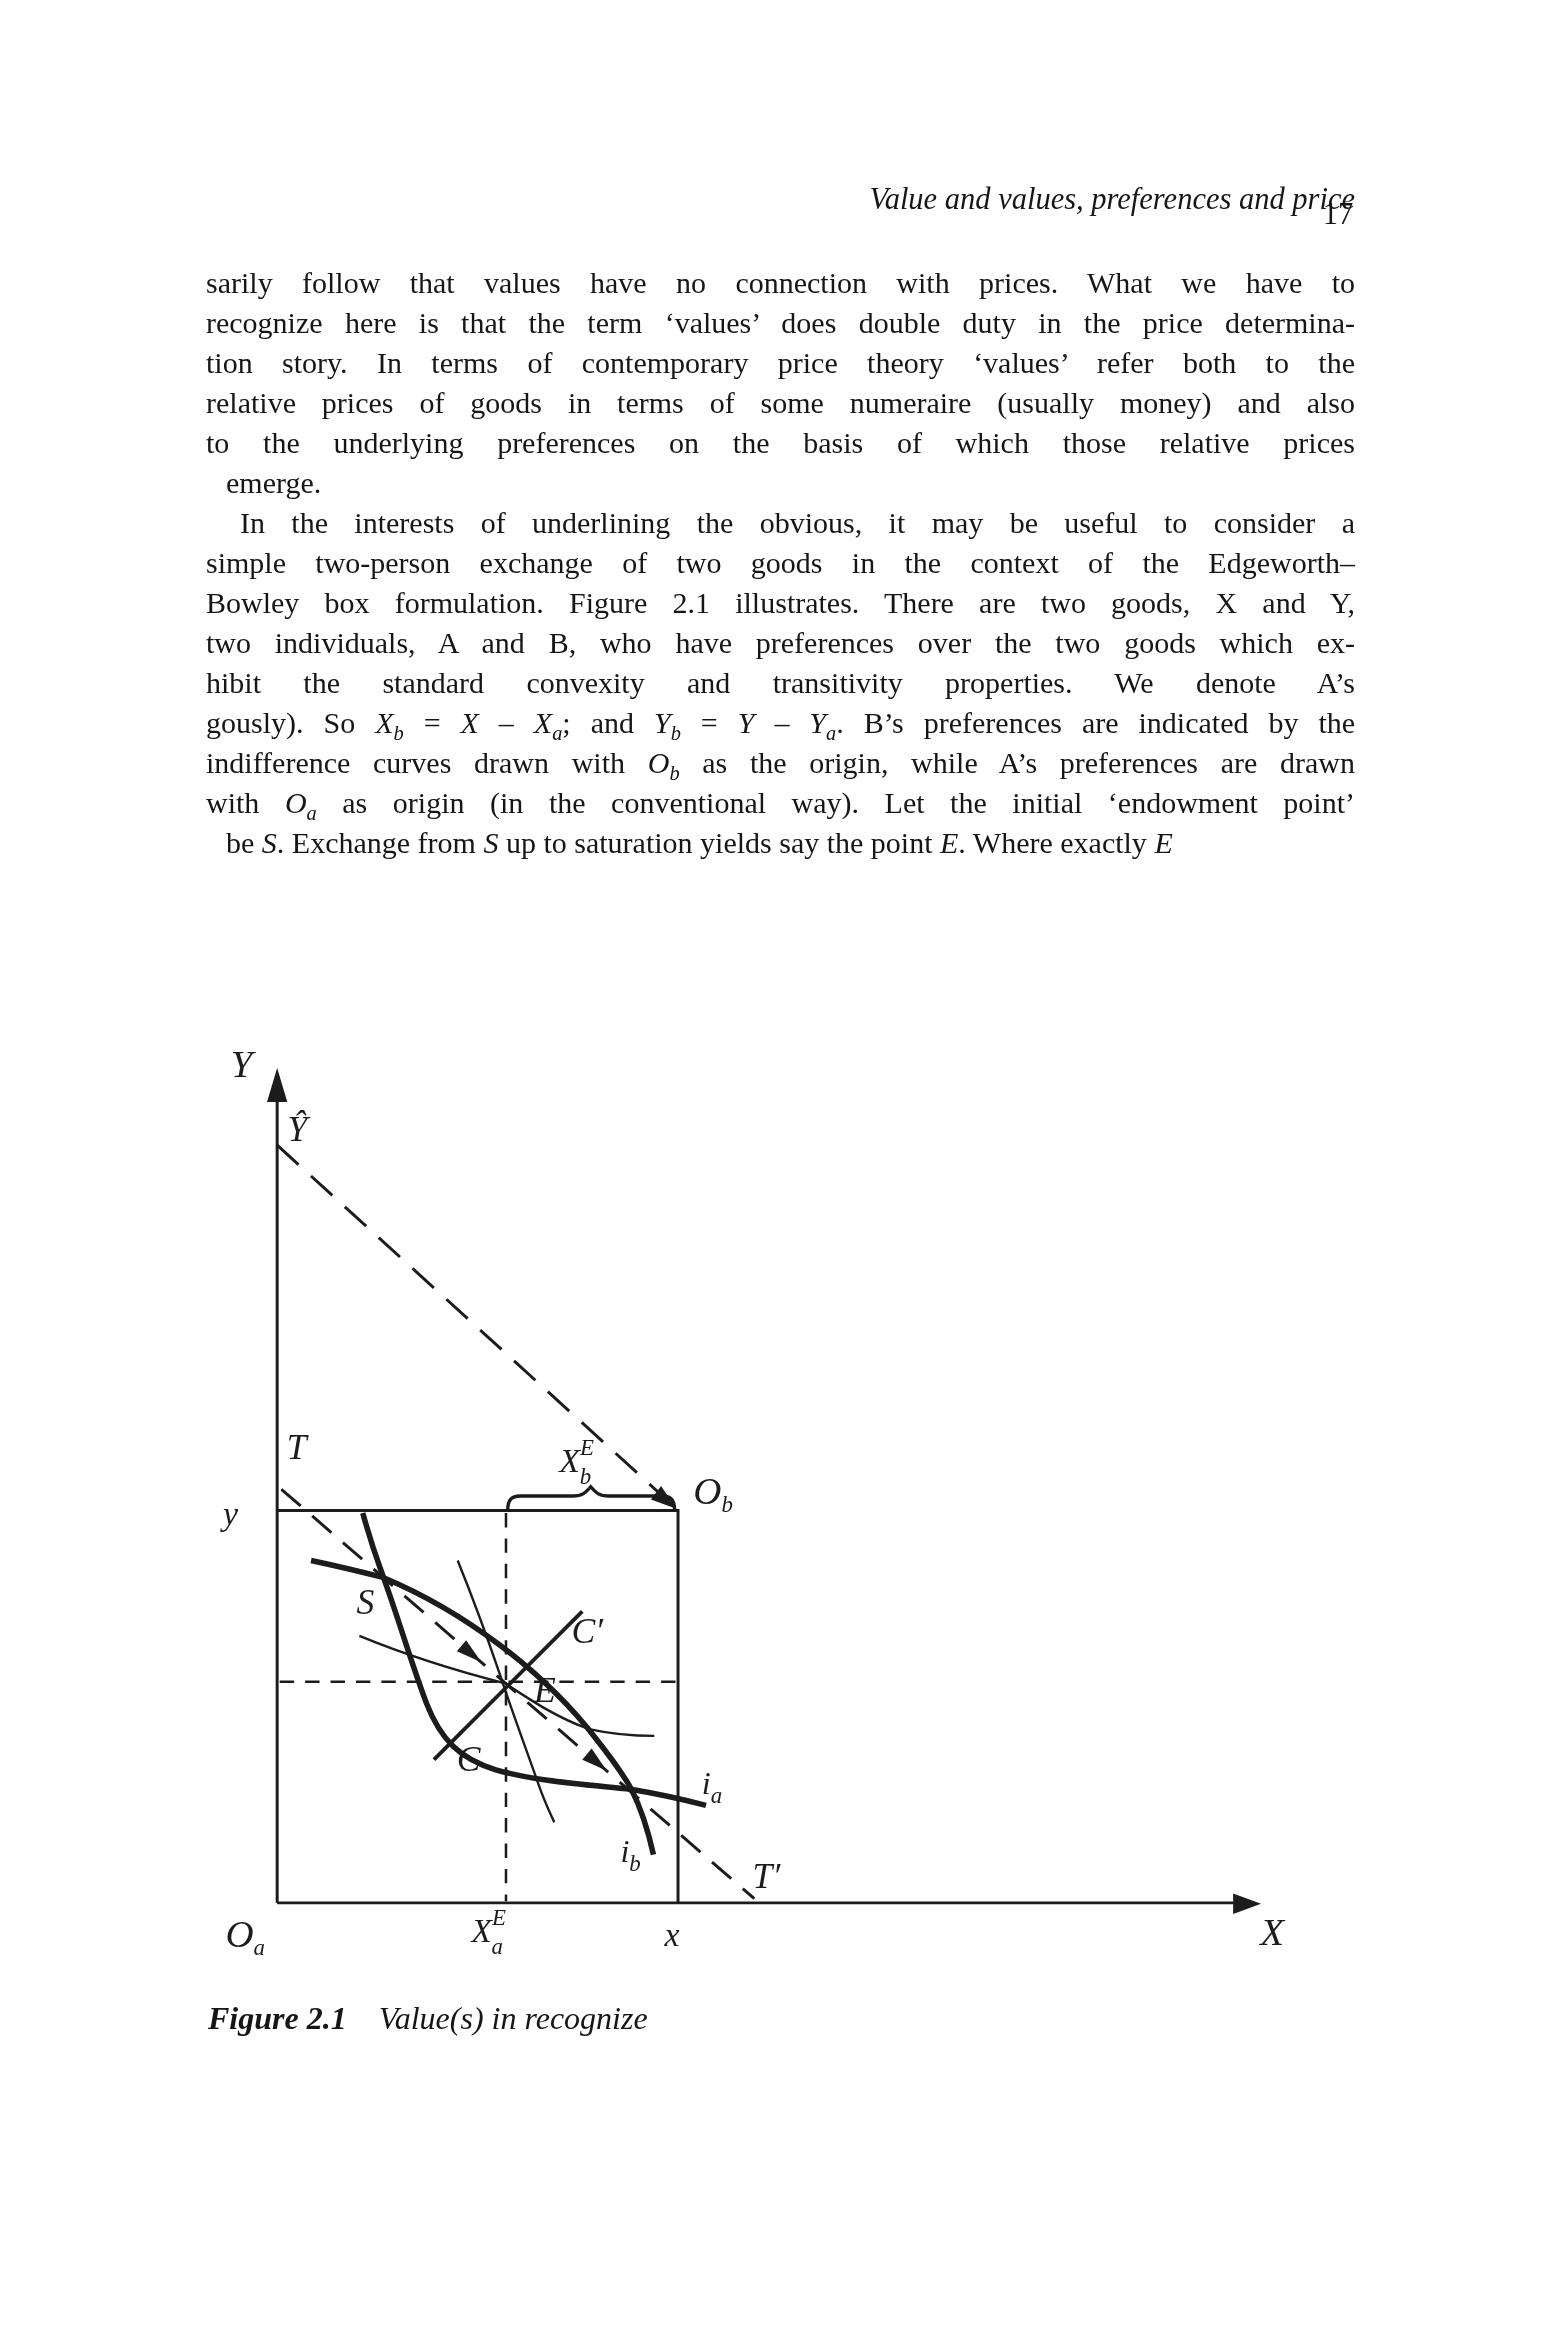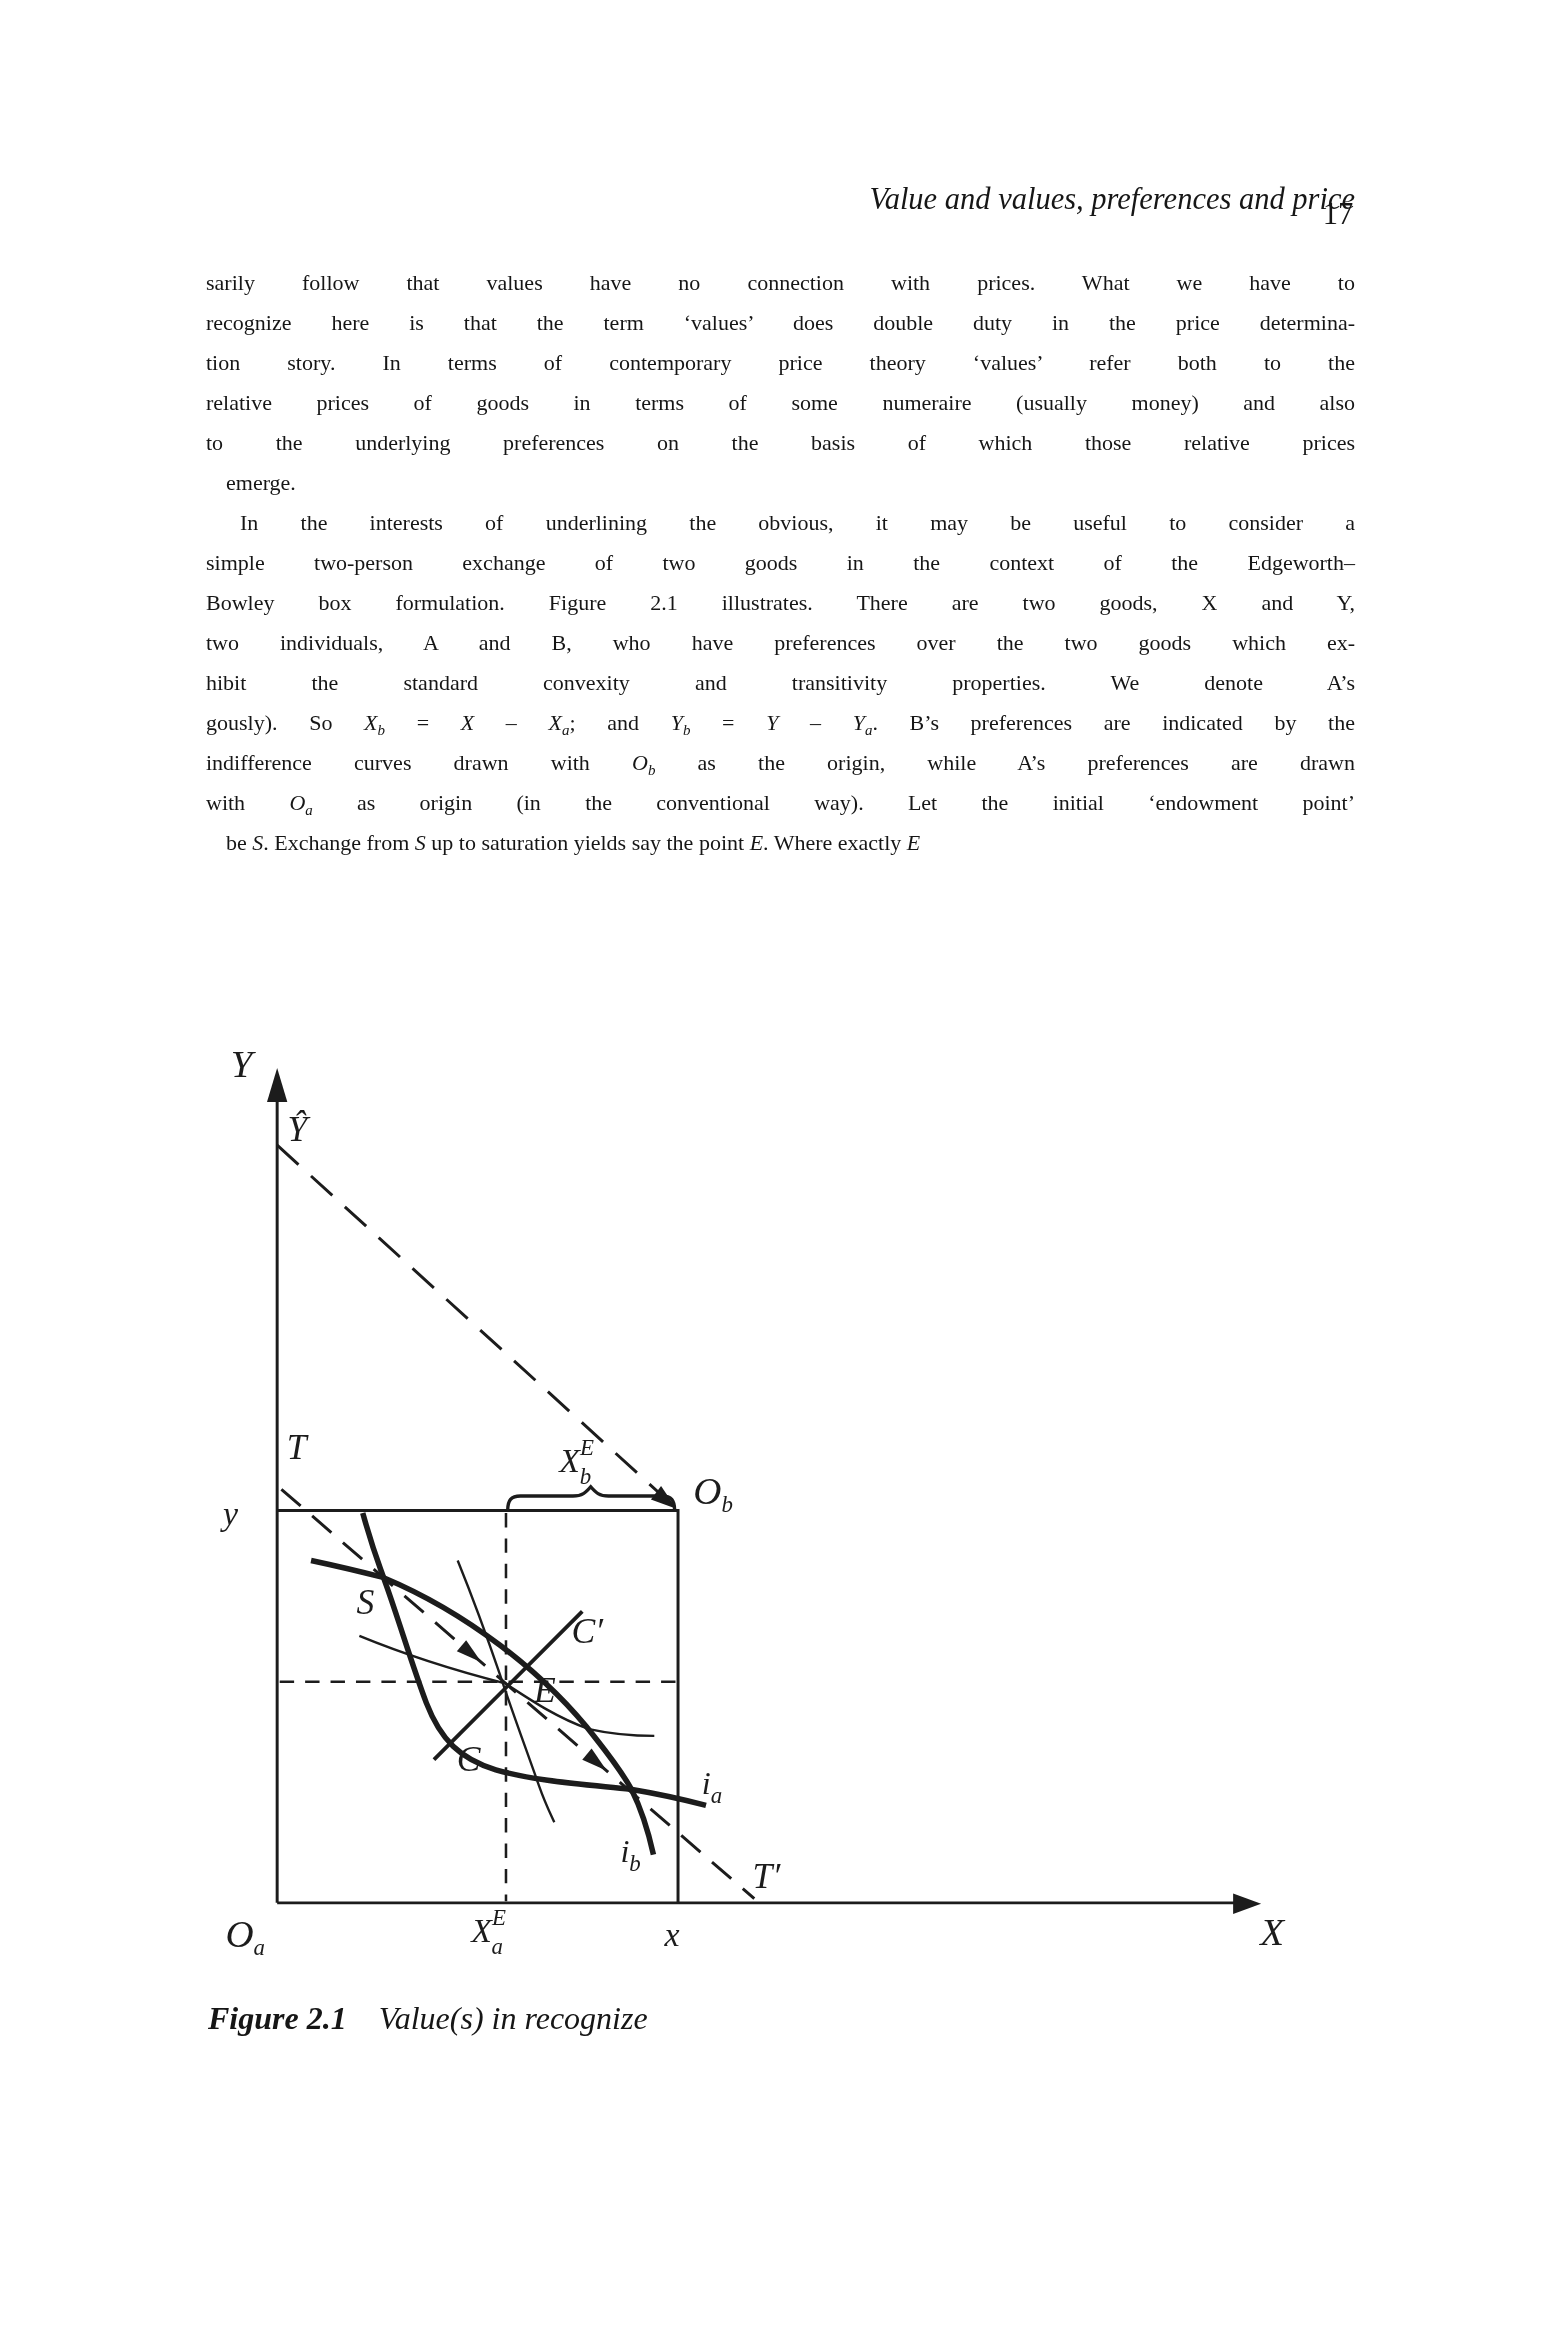--- a/index.html
+++ b/index.html
@@ -13,21 +13,21 @@
   .header { position:absolute; left:206px; top:180px; width:1149px; height:39px; }
   .running-head {
     position:absolute; left:0; right:0; text-align:right;
     font-style:italic; font-size:30.5px; line-height:39px;
   }
   .page-num { position:absolute; right:1.7px; top:15px; font-size:30.5px; line-height:39px; }
 
   
   .text-block {
     position:absolute; left:206px; top:263px; width:1149px;
-    font-size:22px; line-height:40px;
+    font-size:30px; line-height:40px;
   }
   .line { text-align:justify; text-align-last:justify; }
   .line.no-just { text-align-last:auto;margin-left:20px; }
   .line.indent { text-indent:34px; }
   .text-block sub { font-size:68%; line-height:0; }
 
   
   .fig { position:absolute; left:0; top:974px; width:1562px; height:1017px; }
   .stroke { stroke:#1c1c1c; fill:none; }
   .fill   { fill:#1c1c1c; stroke:none; }

